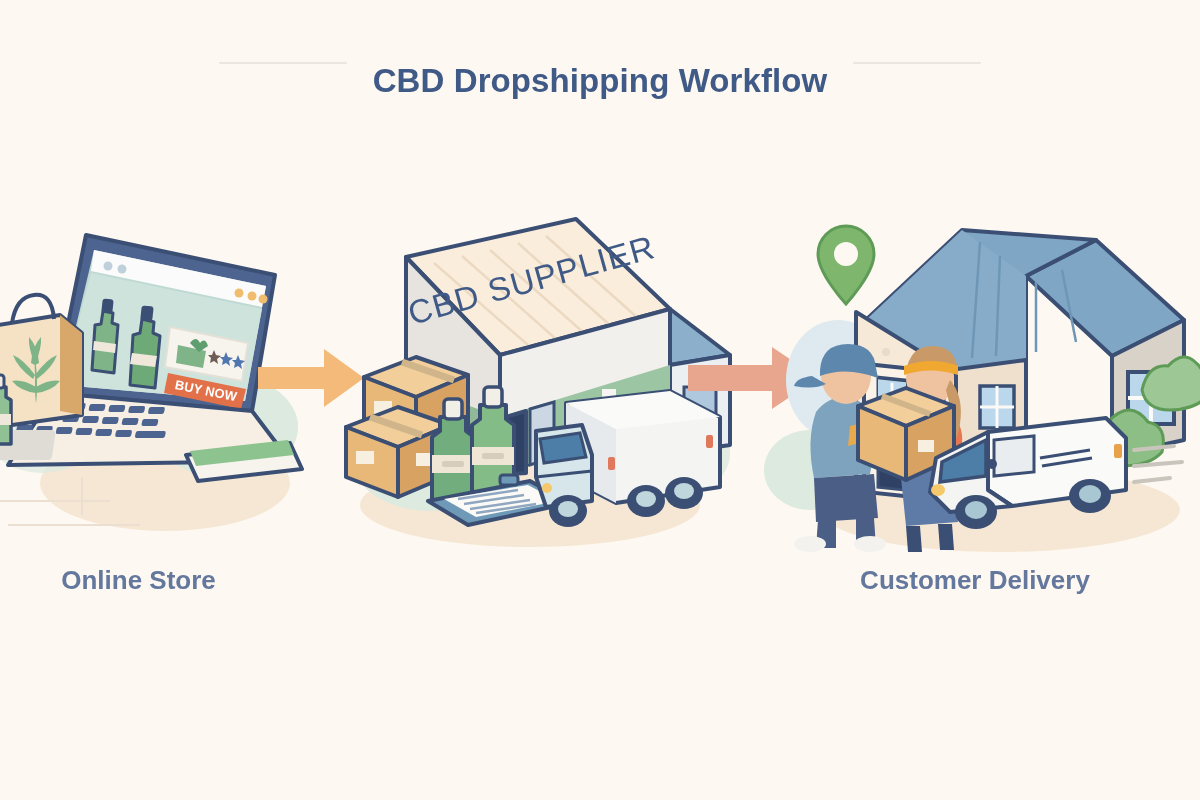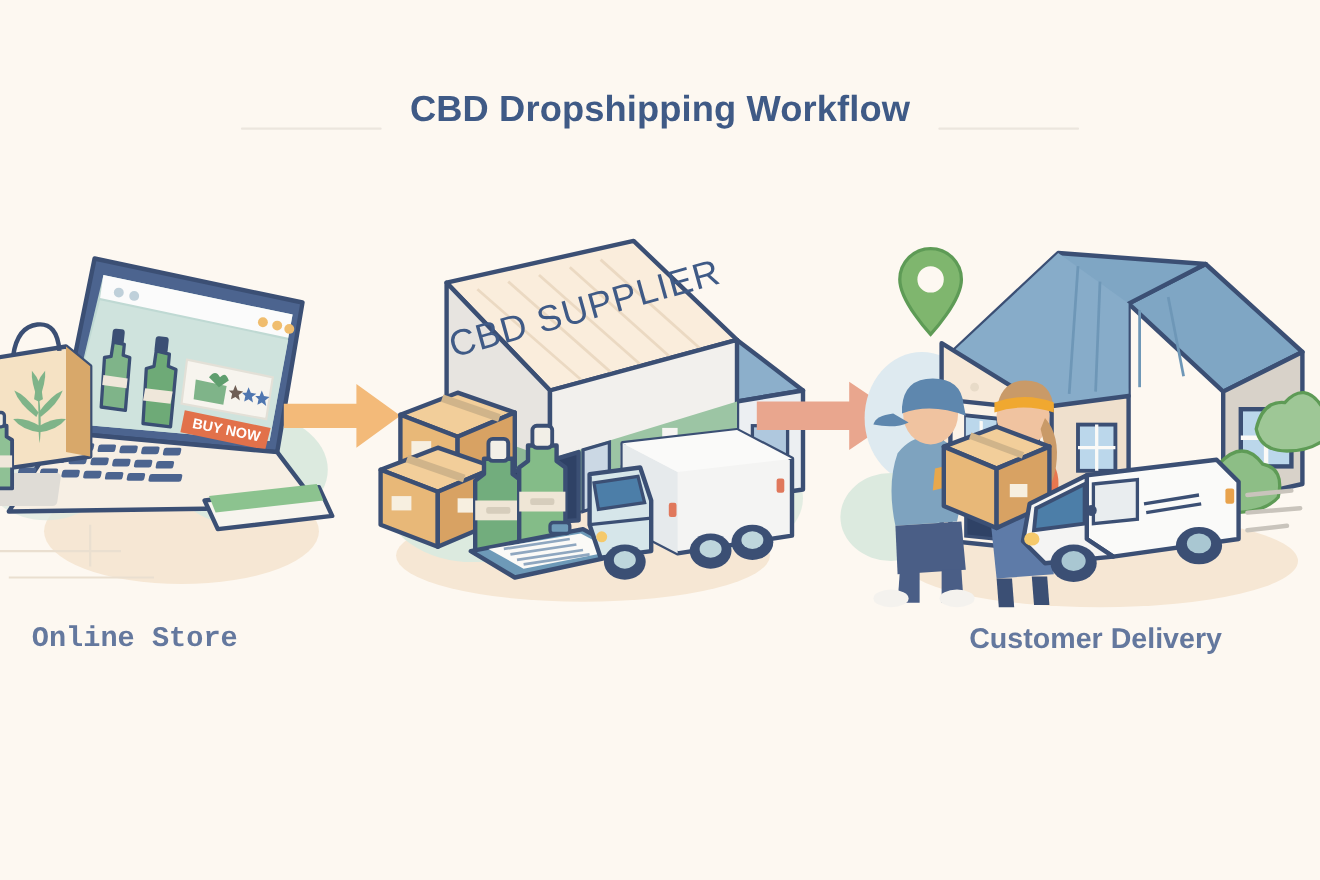--- a/index.html
+++ b/index.html
@@ -7,38 +7,38 @@
   body{
     width:1200px;height:800px;overflow:hidden;
     background:#FDF8F1;
     font-family:"Liberation Sans", sans-serif;
     position:relative;
   }
   .canvas{position:absolute;inset:0;}
   
   .header{
     position:absolute;left:0;top:62px;width:1200px;height:56px;
-    display:flex;align-items:flex-end;justify-content:center;gap:26px;
+    display:flex;align-items:flex-start;justify-content:center;gap:26px;
   }
   .rule{height:2px;background:#ECE6DE;border-radius:2px;}
   .rule.left{width:128px;}
   .rule.right{width:128px;}
   .title{
     font-size:33px;font-weight:700;color:#3F5A86;letter-spacing:.1px;
     white-space:nowrap;
   }
   
   .labels{position:absolute;left:0;top:565px;width:1200px;height:50px;}
   .label{
     position:absolute;top:0;font-size:26px;font-weight:700;color:#64789E;
     text-align:center;white-space:nowrap;
   }
-  .label.l1{left:0;width:245px;font-family:Liberation Mono, monospace;}
+  .label.l1{left:16px;width:245px;}
   .label.l2{left:395px;width:300px;}
-  .label.l3{left:846px;width:300px;}
+  .label.l3{left:825px;width:300px;}
   
   .scene{position:absolute;}
   svg{display:block;overflow:visible;}
 </style>
 </head>
 <body>
 
 <div class="canvas">
 
   <div class="header">

